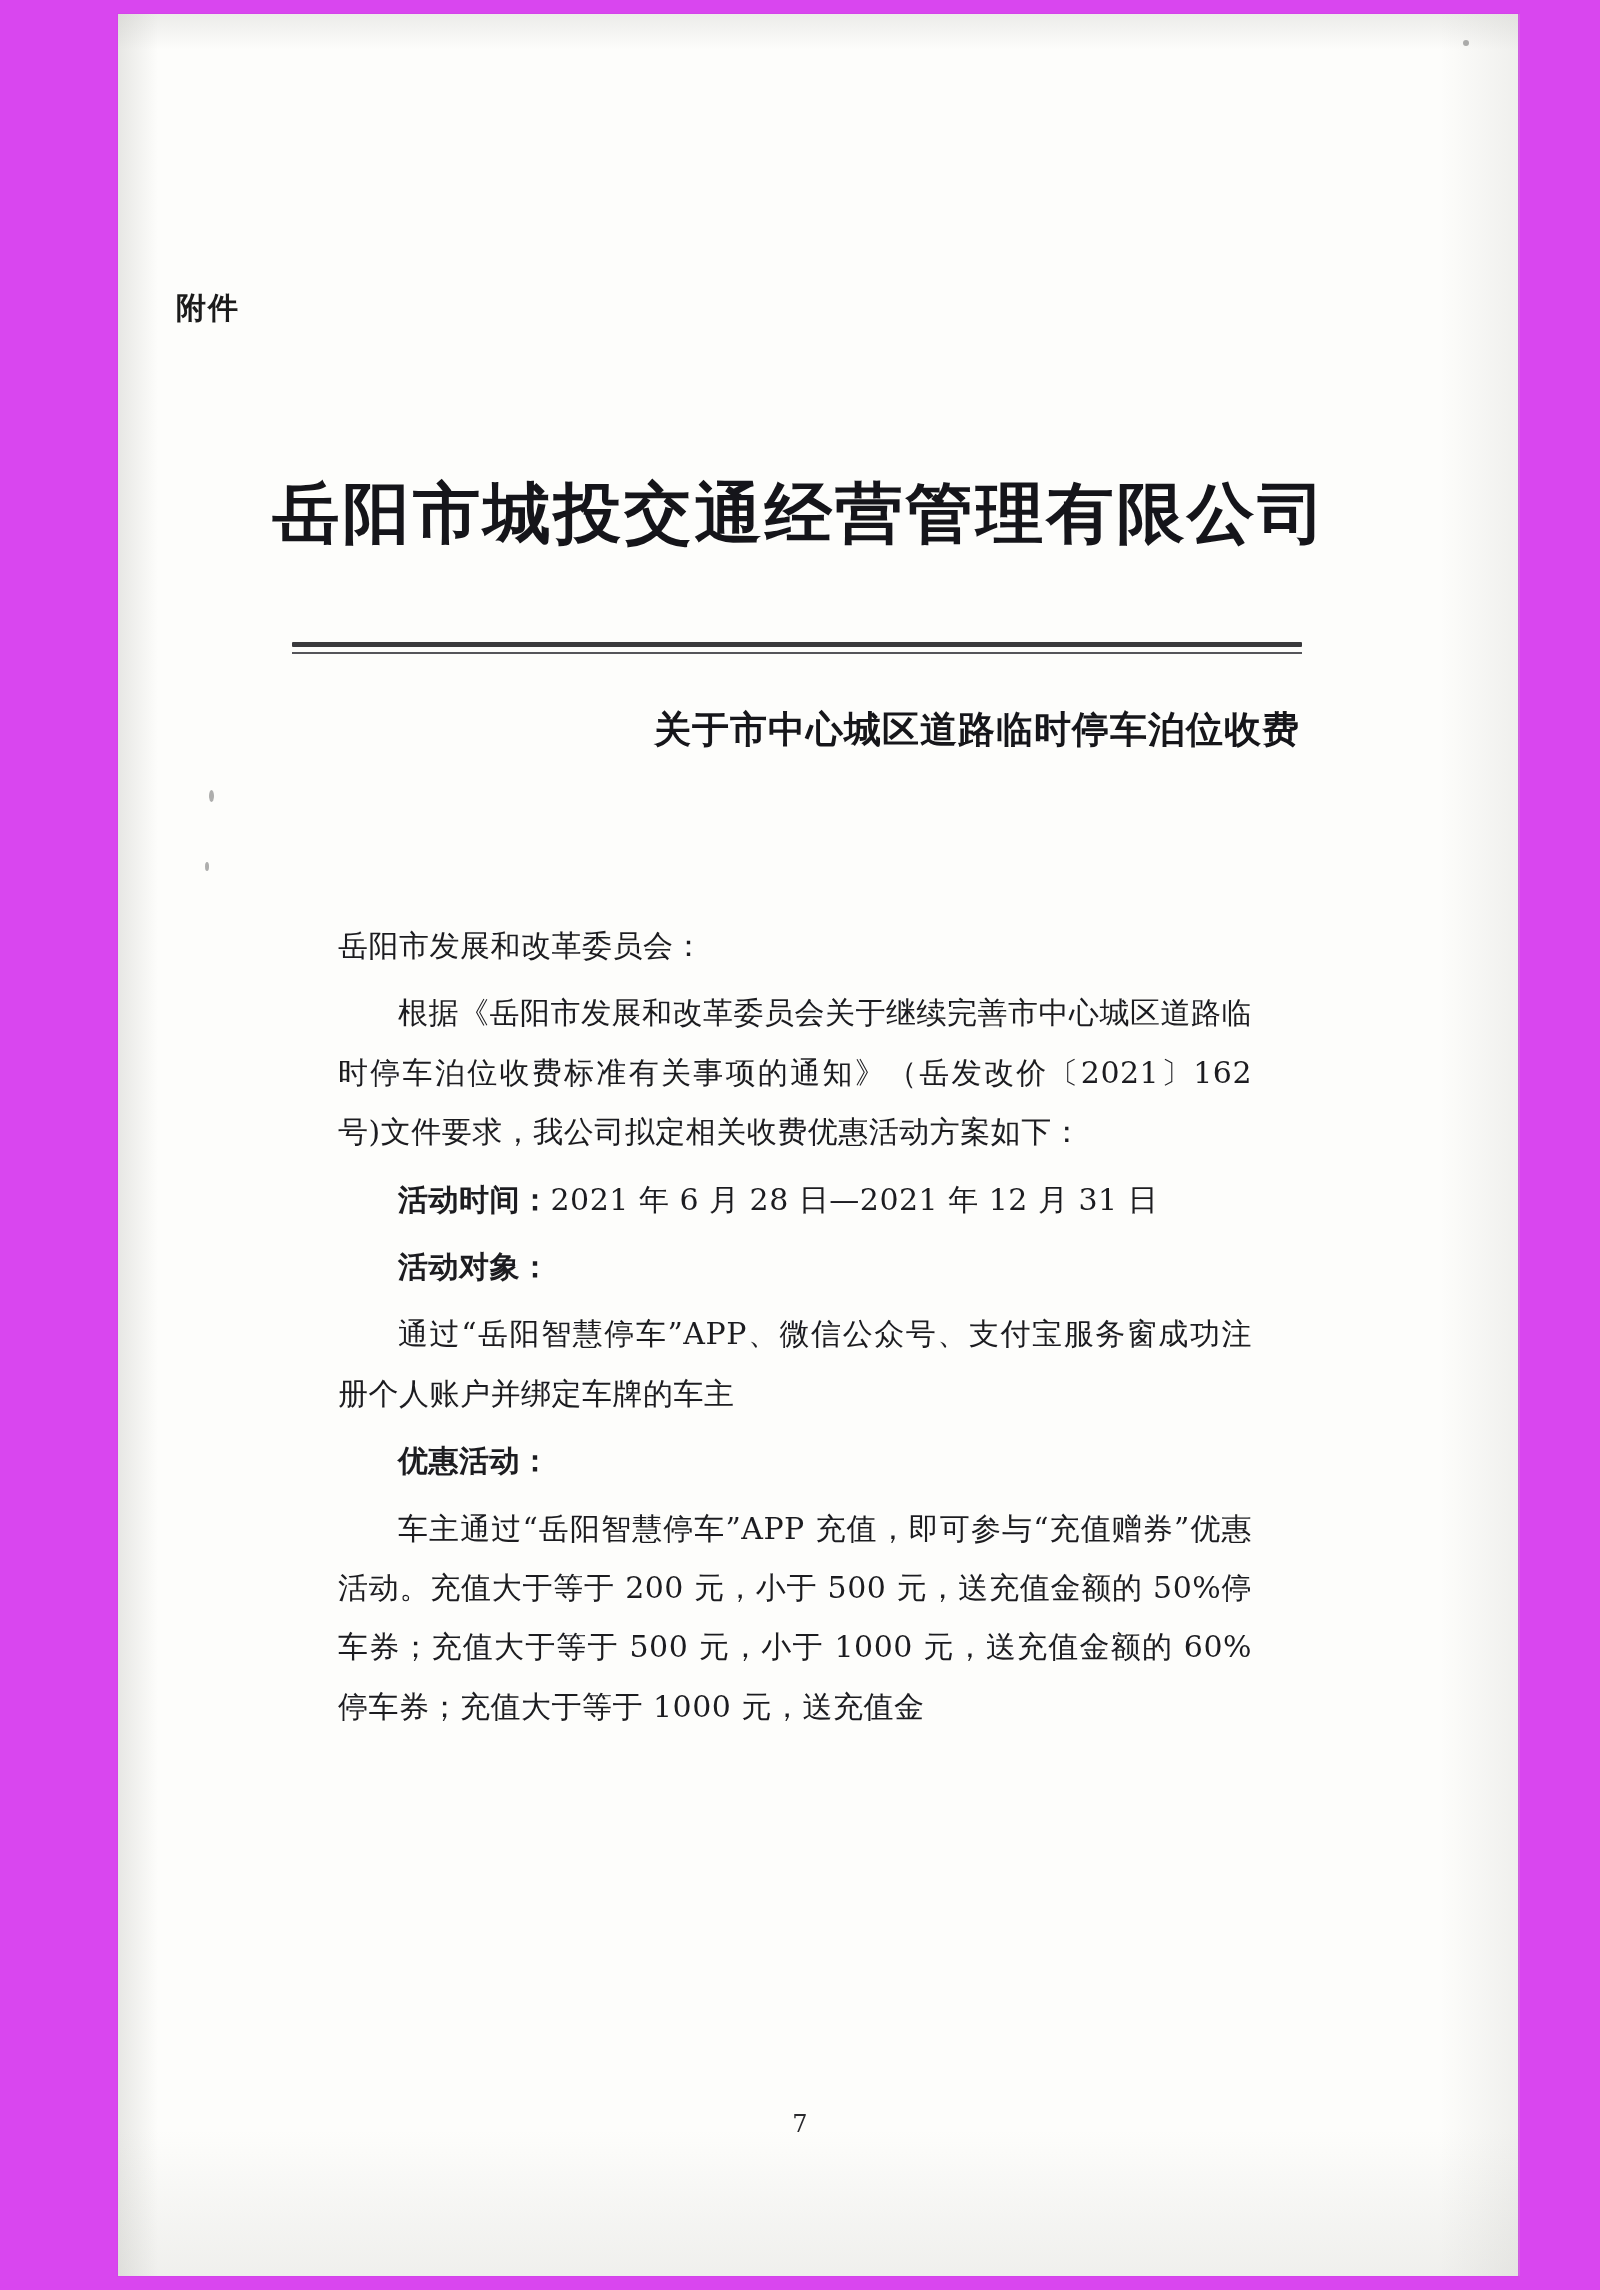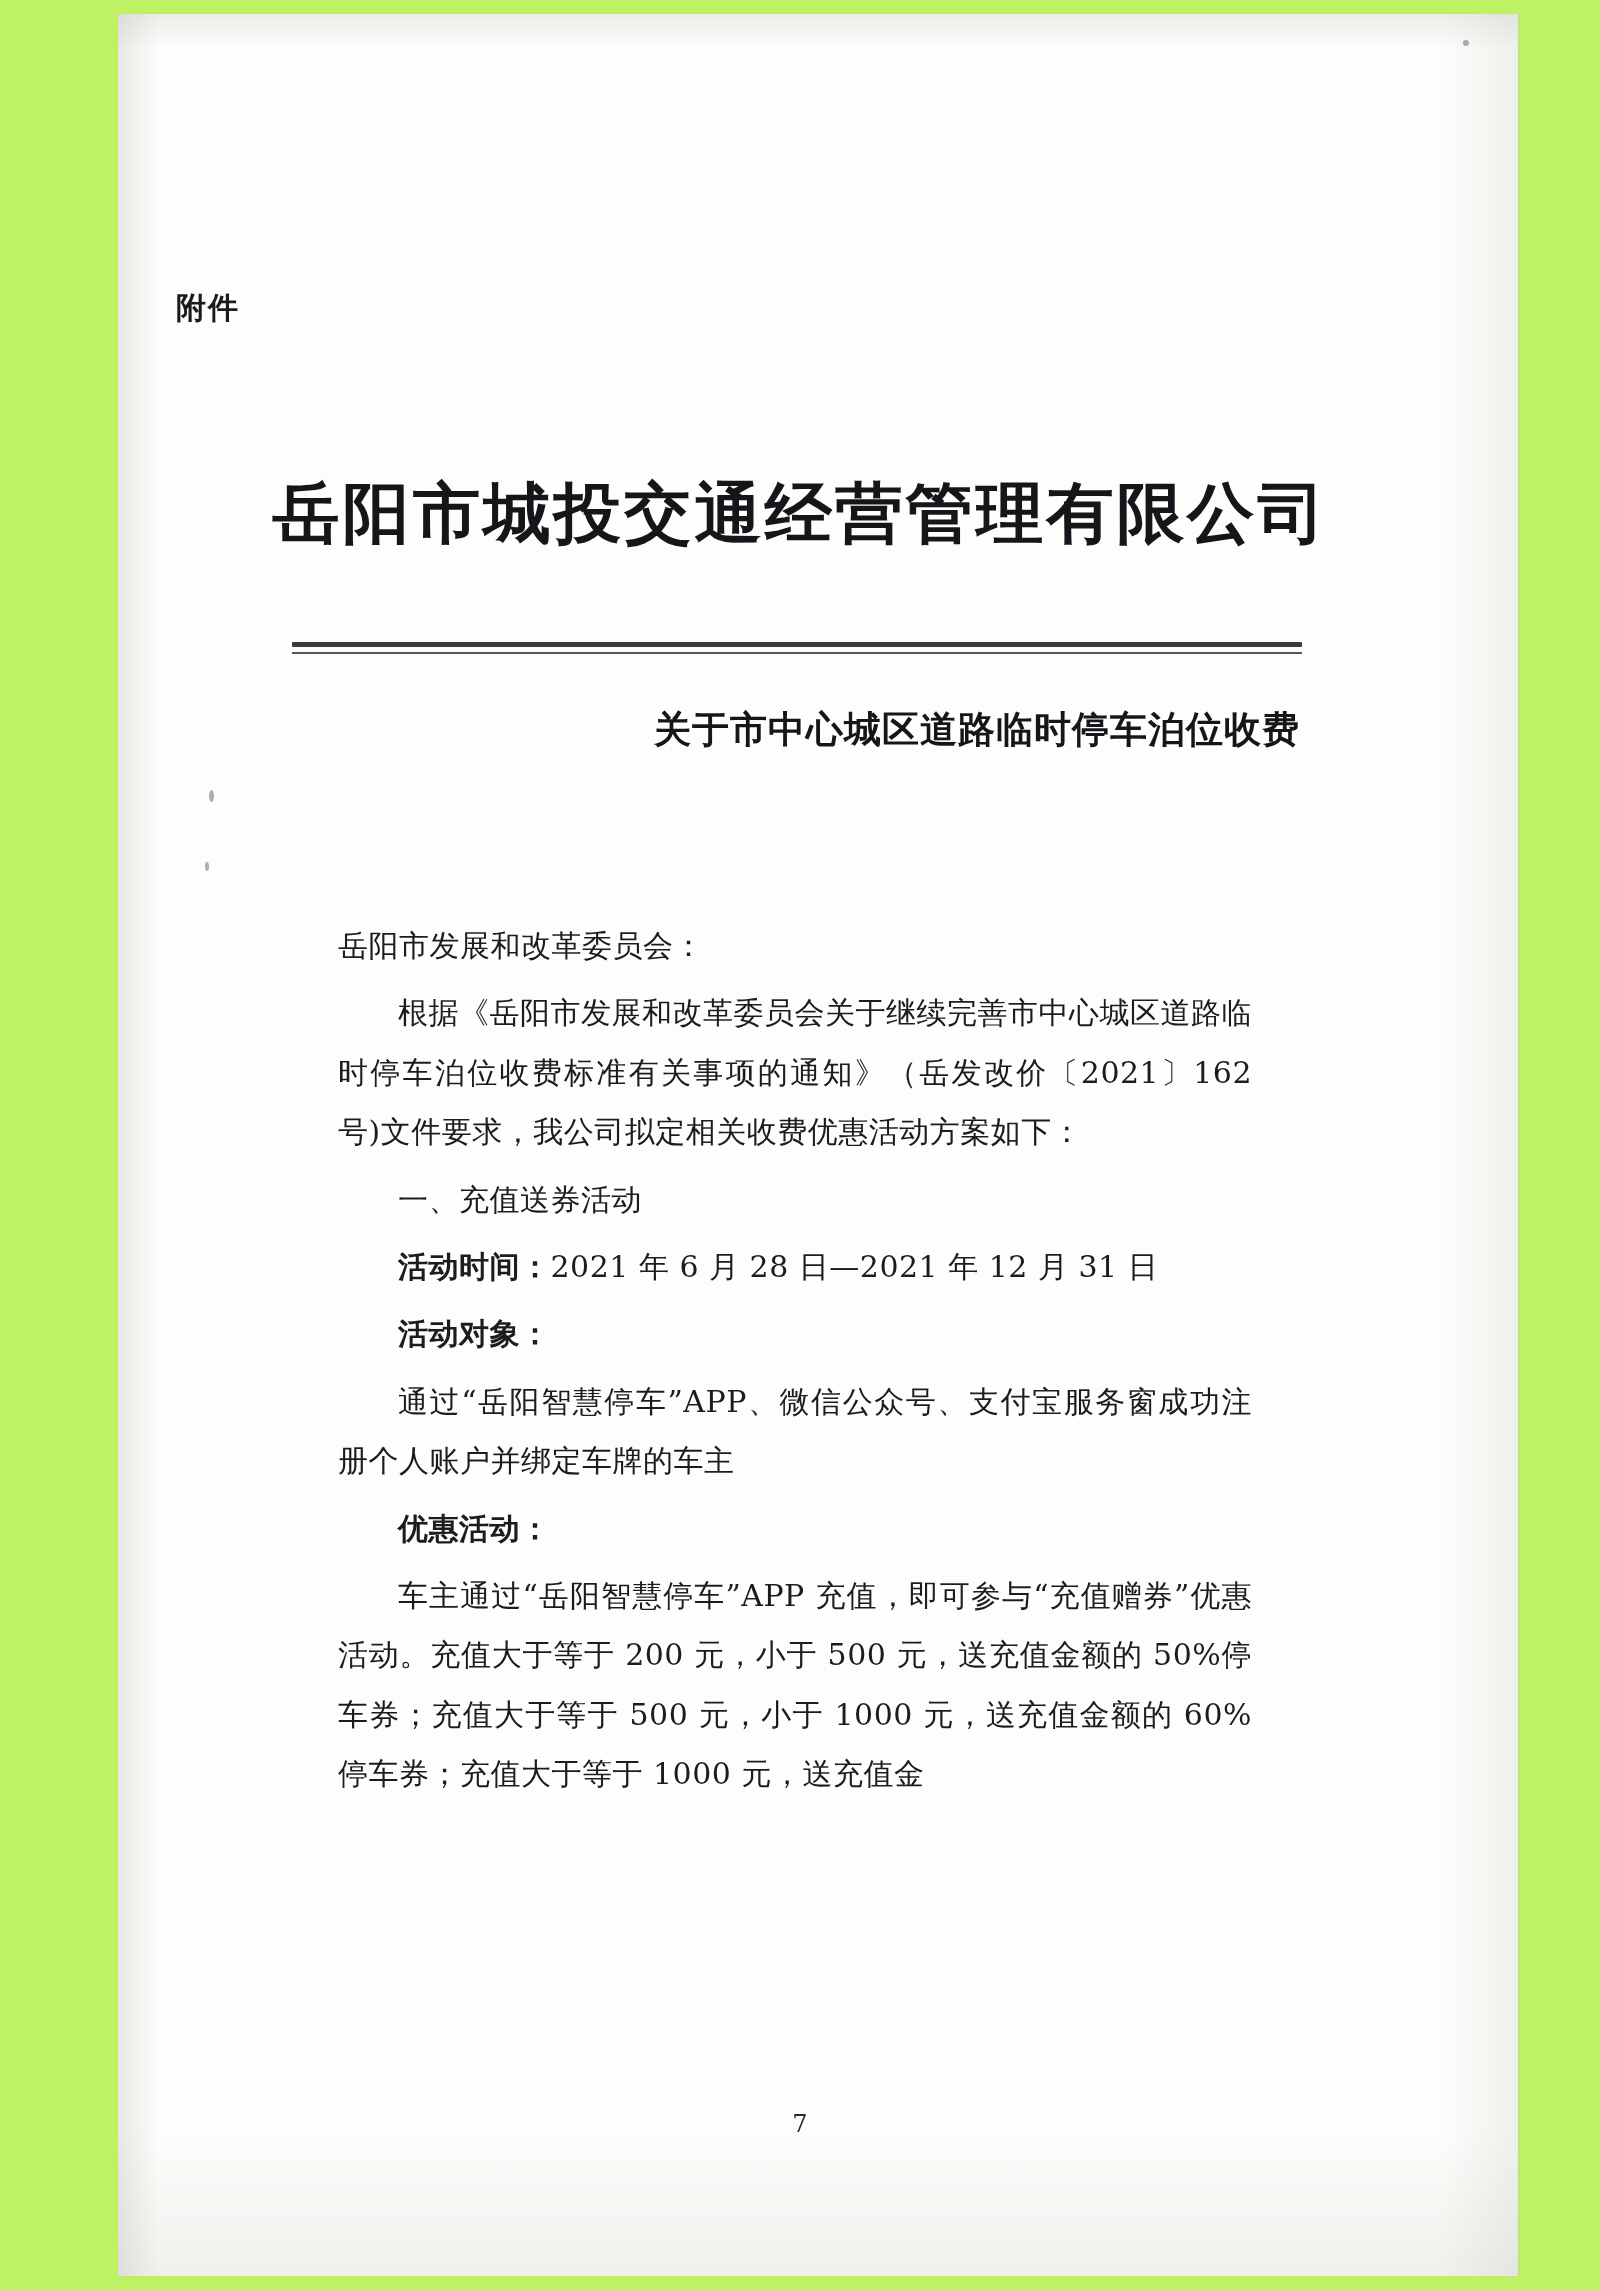--- a/index.html
+++ b/index.html
@@ -13,21 +13,21 @@
     position: relative;
     font-family: "DejaVu Serif", "Liberation Serif", serif;
     overflow: hidden;
   }
   
   .page {
     position: absolute;
     left: 0; top: 0;
     width: 1600px;
     height: 2290px;
-    background: #bef264;
+    background: #d946ef;
   }
   .paper {
     position: absolute;
     left: 118px;
     top: 14px;
     width: 1400px;
     height: 2262px;
     background: #fdfdfb;
     box-shadow: 0 0 0 1px rgba(0,0,0,0.02);
   }
@@ -178,21 +178,20 @@
     <div class="rule-thin"></div>
   </div>
 
   <div class="doc-title">
     <div>关于市中心城区道路临时停车泊位收费</div>
   </div>
 
   <div class="body-block">
     <p>岳阳市发展和改革委员会：</p>
     <p class="indent">根据《岳阳市发展和改革委员会关于继续完善市中心城区道路临时停车泊位收费标准有关事项的通知》（岳发改价〔2021〕162 号)文件要求，我公司拟定相关收费优惠活动方案如下：</p>
-    <p class="indent">一、充值送券活动</p>
     <p class="indent">
       <span class="bold-lead">活动时间：</span><span>2021 年 6 月 28 日—2021 年 12 月 31 日</span>
     </p>
     <p class="indent bold-lead">活动对象：</p>
     <p class="indent">通过“岳阳智慧停车”APP、微信公众号、支付宝服务窗成功注册个人账户并绑定车牌的车主</p>
     <p class="indent bold-lead">优惠活动：</p>
     <p class="indent">车主通过“岳阳智慧停车”APP 充值，即可参与“充值赠券”优惠活动。充值大于等于 200 元，小于 500 元，送充值金额的 50%停车券；充值大于等于 500 元，小于 1000 元，送充值金额的 60%停车券；充值大于等于 1000 元，送充值金</p>
   </div>
 
   <div class="page-number">7</div>

